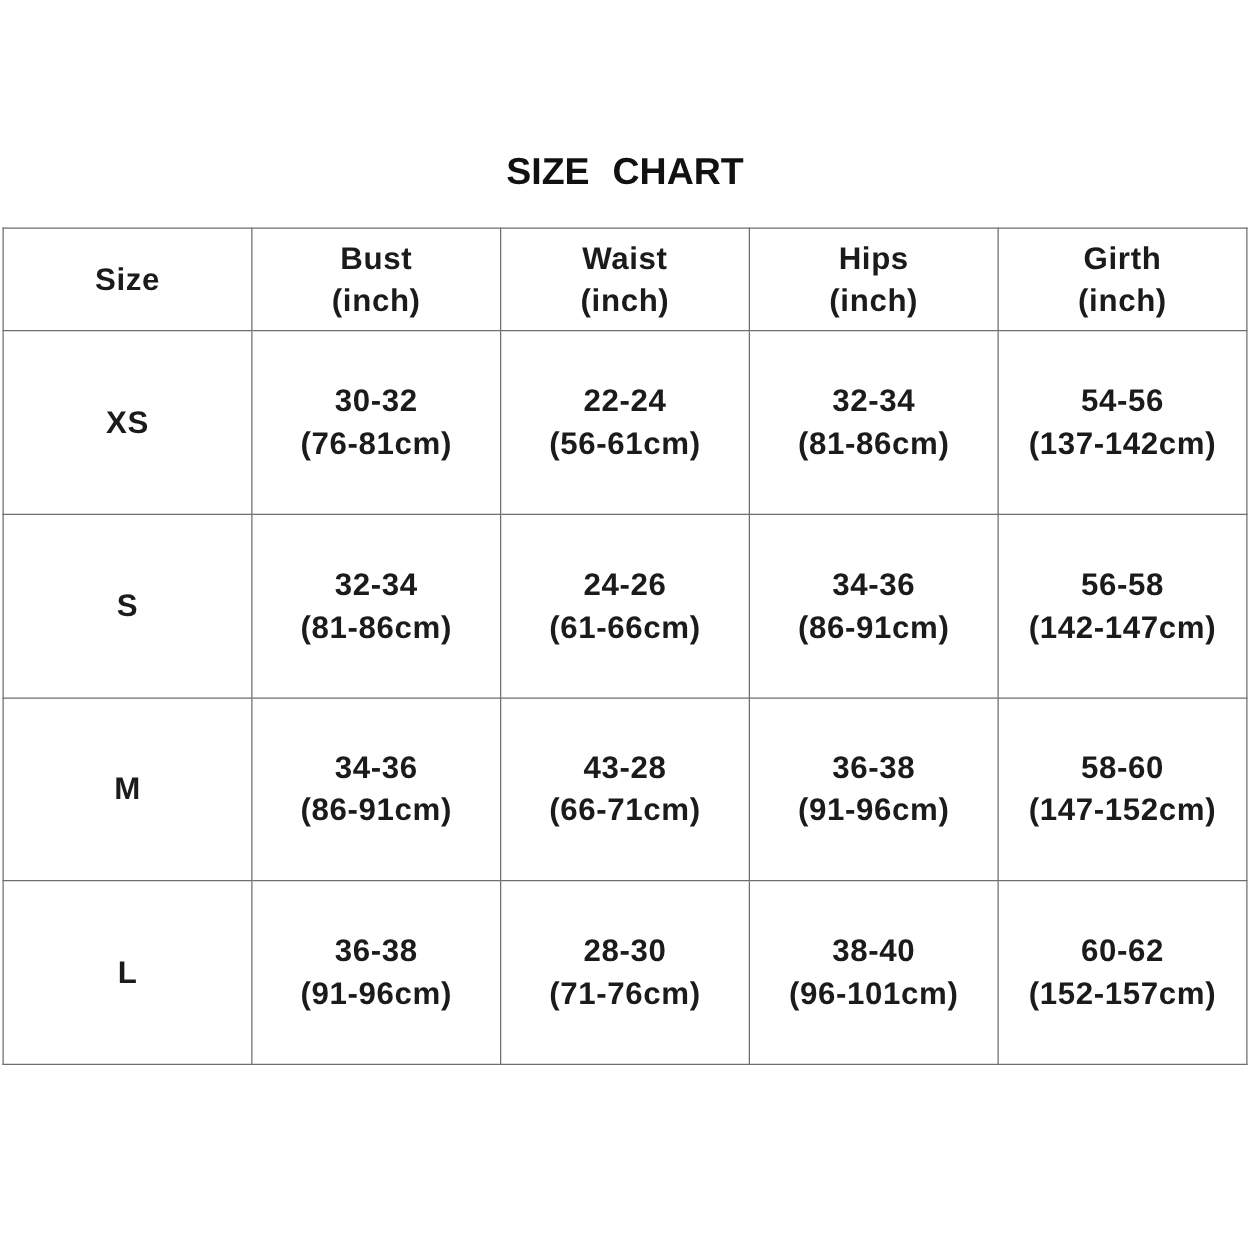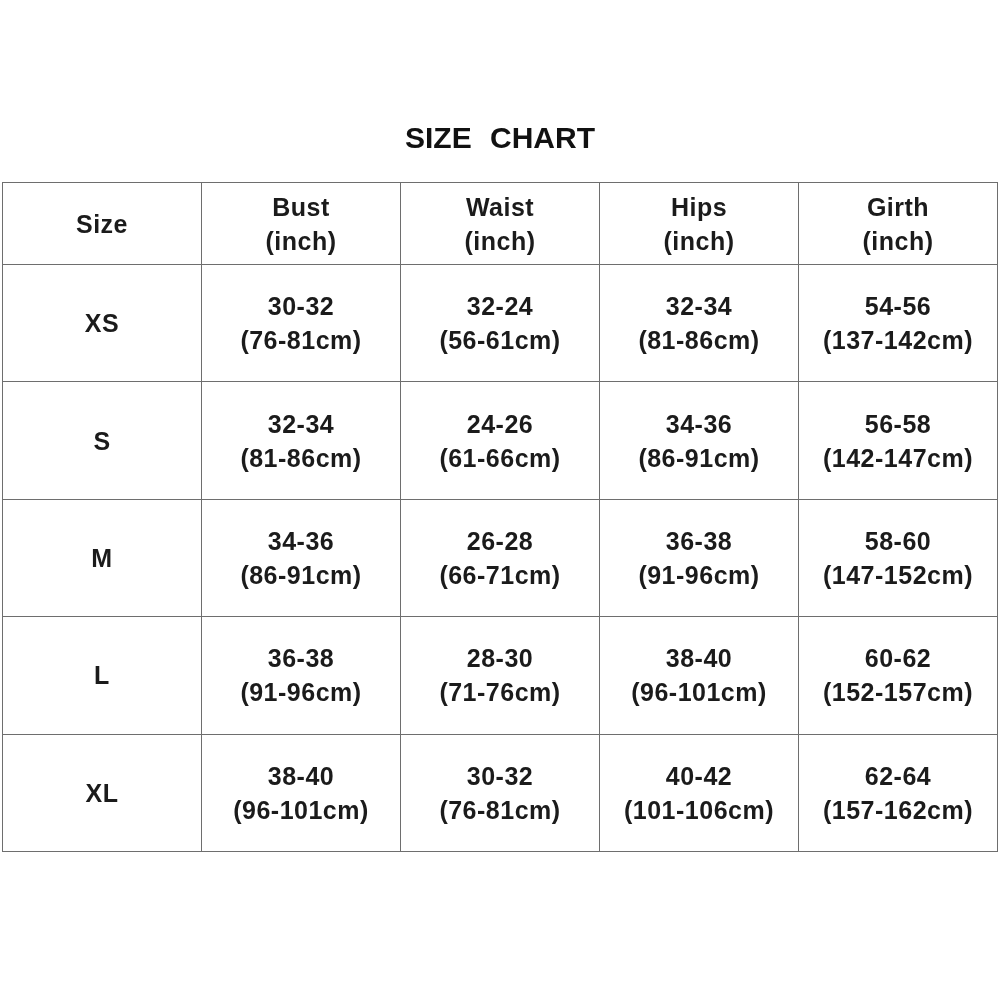--- a/index.html
+++ b/index.html
@@ -89,21 +89,21 @@
     </thead>
     <tbody>
 
       <tr>
         <td>XS</td>
         <td class="two-line">
           <div>30-32</div>
           <div>(76-81cm)</div>
         </td>
         <td class="two-line">
-          <div>32-24</div>
+          <div>22-24</div>
           <div>(56-61cm)</div>
         </td>
         <td class="two-line">
           <div>32-34</div>
           <div>(81-86cm)</div>
         </td>
         <td class="two-line">
           <div>54-56</div>
           <div>(137-142cm)</div>
         </td>
@@ -129,21 +129,21 @@
         </td>
       </tr>
 
       <tr>
         <td>M</td>
         <td class="two-line">
           <div>34-36</div>
           <div>(86-91cm)</div>
         </td>
         <td class="two-line">
-          <div>26-28</div>
+          <div>43-28</div>
           <div>(66-71cm)</div>
         </td>
         <td class="two-line">
           <div>36-38</div>
           <div>(91-96cm)</div>
         </td>
         <td class="two-line">
           <div>58-60</div>
           <div>(147-152cm)</div>
         </td>
@@ -162,37 +162,18 @@
         <td class="two-line">
           <div>38-40</div>
           <div>(96-101cm)</div>
         </td>
         <td class="two-line">
           <div>60-62</div>
           <div>(152-157cm)</div>
         </td>
       </tr>
 
-      <tr>
-        <td>XL</td>
-        <td class="two-line">
-          <div>38-40</div>
-          <div>(96-101cm)</div>
-        </td>
-        <td class="two-line">
-          <div>30-32</div>
-          <div>(76-81cm)</div>
-        </td>
-        <td class="two-line">
-          <div>40-42</div>
-          <div>(101-106cm)</div>
-        </td>
-        <td class="two-line">
-          <div>62-64</div>
-          <div>(157-162cm)</div>
-        </td>
-      </tr>
 
 
 
     </tbody>
   </table>
 </div>
 
 </body></html>

